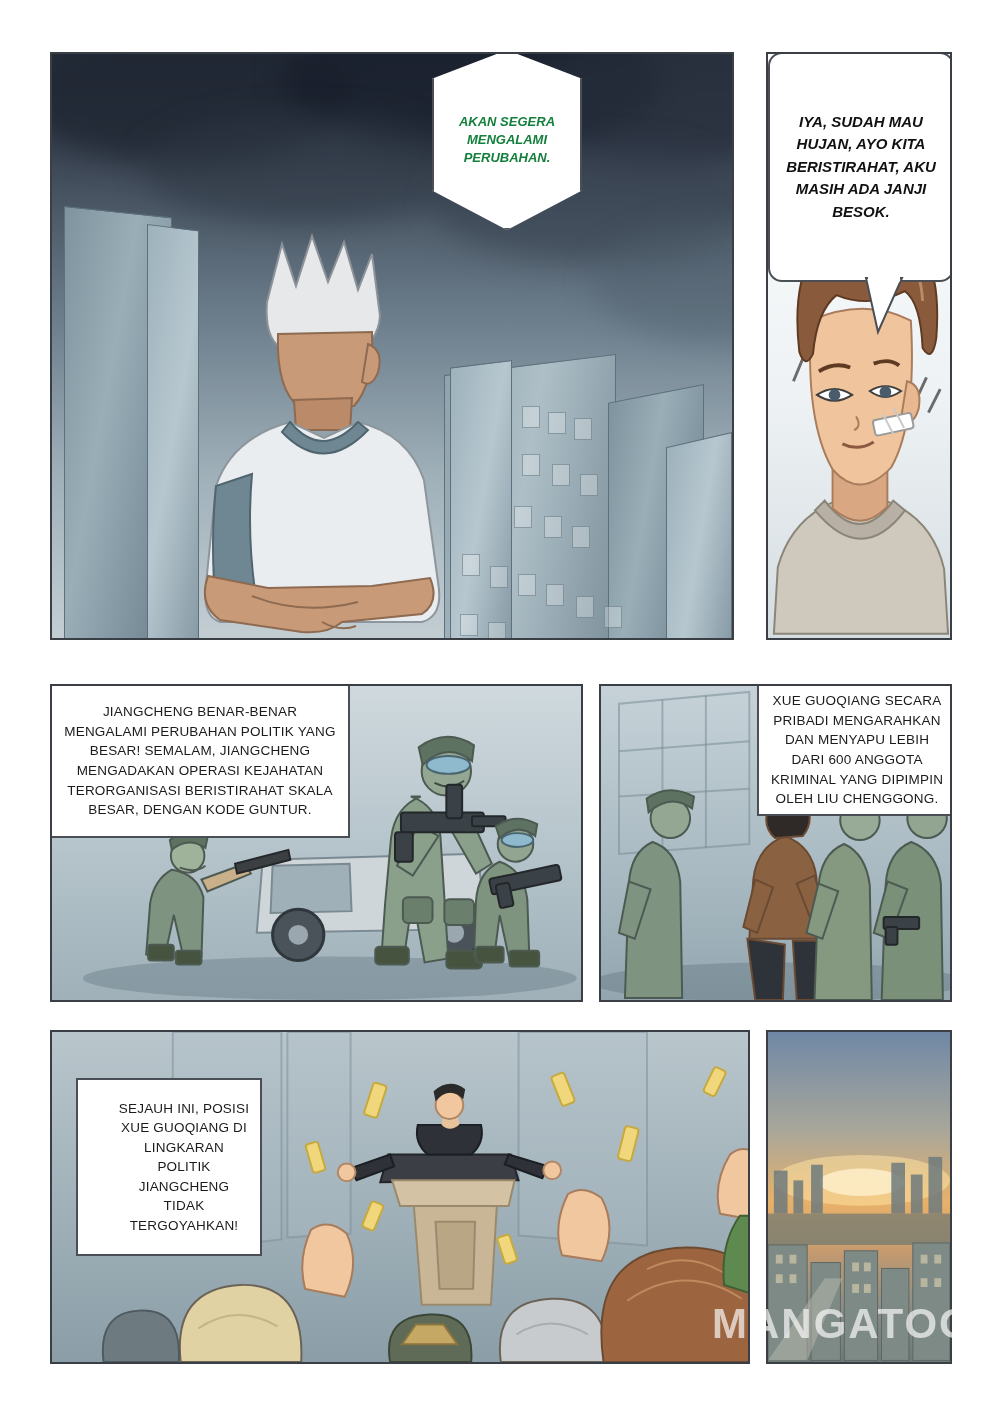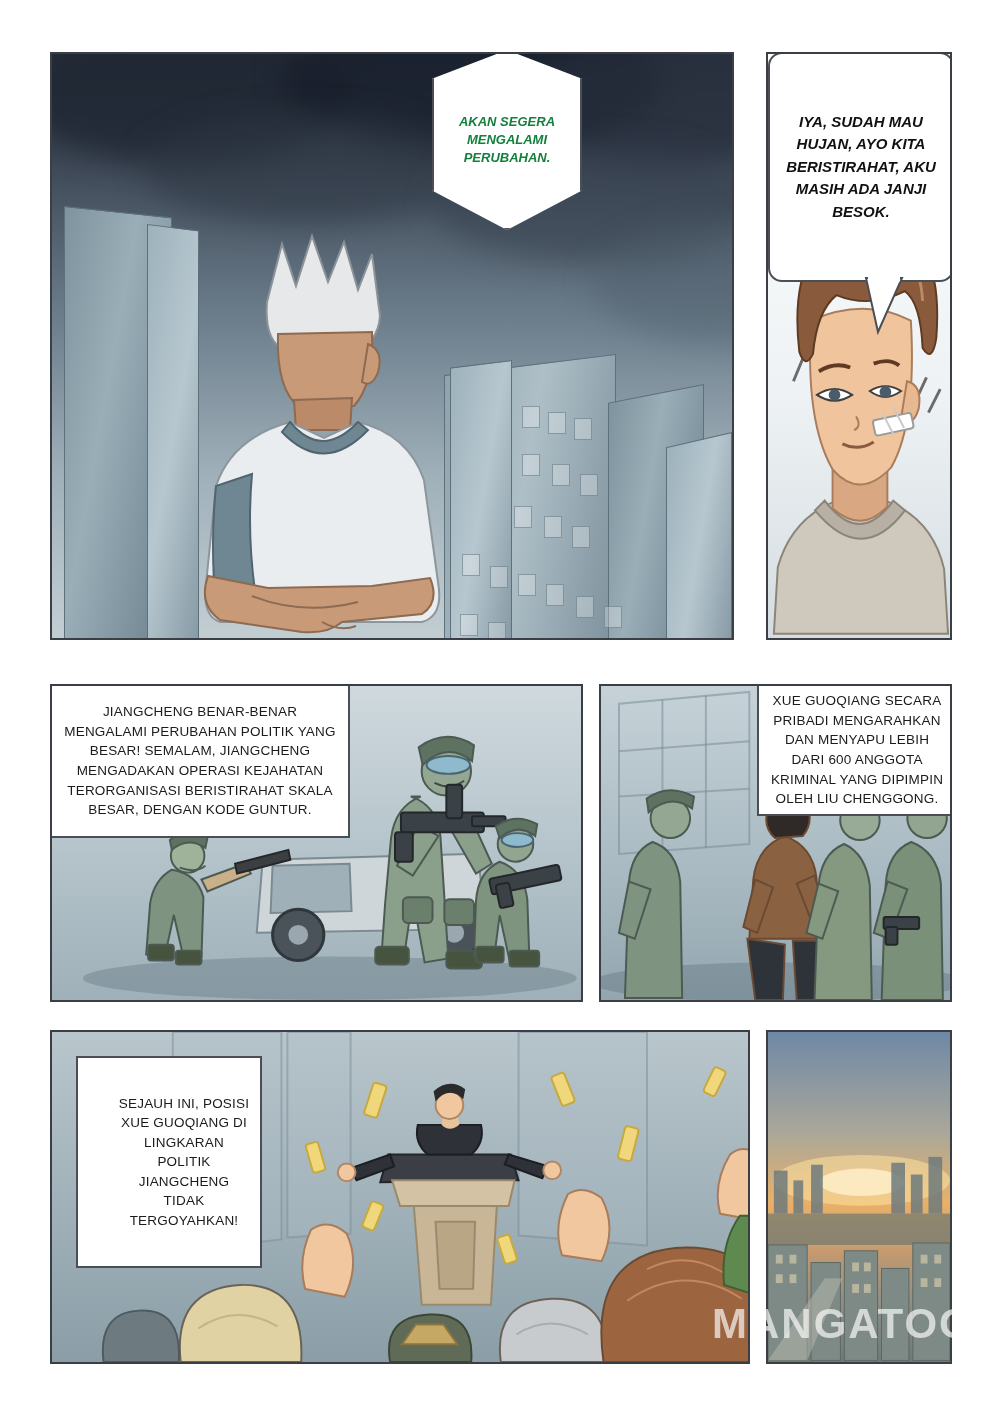--- a/index.html
+++ b/index.html
@@ -426,21 +426,21 @@
       </g>
 
       <path d="M694 186 q-20 28 -16 70 l44 14 q20 -46 8 -84 Z" fill="#5f8a4f" stroke="#3f5f34" stroke-width="2"></path>
 
       <path d="M340 334 q-8 -46 40 -48 q46 -2 42 48 Z" fill="#5f6b57" stroke="#3c4636" stroke-width="2"></path>
       <path d="M352 316 l14 -20 l28 0 l14 20 Z" fill="#c4a863" stroke="#8a7440" stroke-width="2"></path>
 
       <path d="M50 334 q-6 -50 36 -52 q44 -2 40 52 Z" fill="#6d7a80" stroke="#4e5a60" stroke-width="2"></path>
     </svg>
 
-    <div class="caption" style="left:24px; top:24px; width:186px; height:212px;padding-left:40px;">SEJAUH INI, POSISI XUE GUOQIANG DI LINGKARAN POLITIK JIANGCHENG TIDAK TERGOYAHKAN!</div>
+    <div class="caption" style="left:24px; top:46px; width:186px; height:178px;padding-left:40px;">SEJAUH INI, POSISI XUE GUOQIANG DI LINGKARAN POLITIK JIANGCHENG TIDAK TERGOYAHKAN!</div>
   </div>
 
   <div class="panel" id="p6">
     <div class="p6bg"></div>
     <svg viewBox="0 0 186 334" style="position:absolute; inset:0; width:100%; height:100%;">
       <ellipse cx="96" cy="150" rx="90" ry="26" fill="rgba(255,225,160,.55)"></ellipse>
       <ellipse cx="96" cy="152" rx="44" ry="14" fill="rgba(255,240,205,.8)"></ellipse>
 
       <g fill="#6f7b7d" opacity=".85">
         <rect x="6" y="140" width="14" height="44"></rect>

